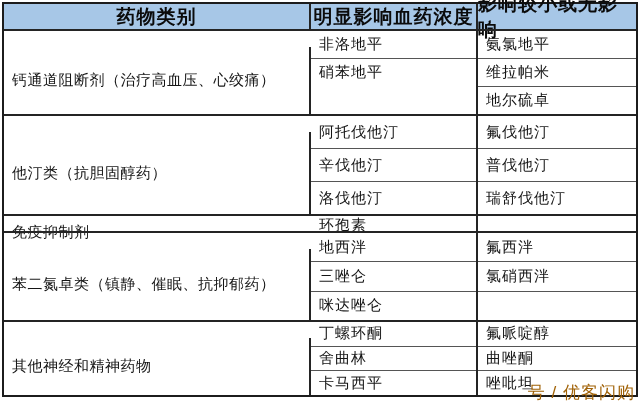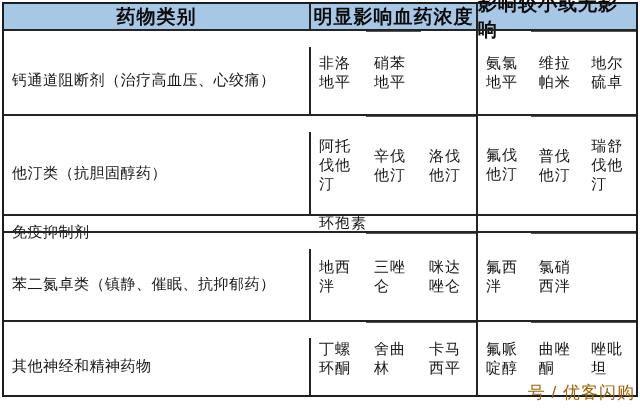--- a/index.html
+++ b/index.html
@@ -53,21 +53,21 @@
 
   .cat {
     display: flex;
     align-items: center;
     padding-left: 8px;
     font-size: 15px;
     letter-spacing: 0.5px;
     margin-top: 16px;
   }
 
-  .sub { display: flex; flex-direction: row; font-family: Liberation Mono, monospace; }
+  .sub { display: flex; flex-direction: column; font-family: Liberation Mono, monospace; }
 
   .subrow {
     flex: 1;
     display: flex;
     align-items: center;
     padding-left: 8px;
     font-size: 15px;
     letter-spacing: 1px;
   }
 

